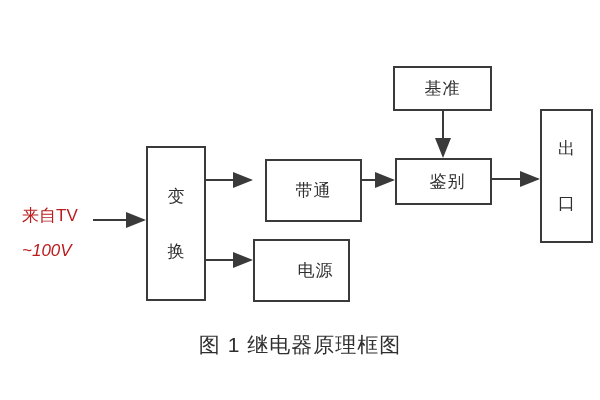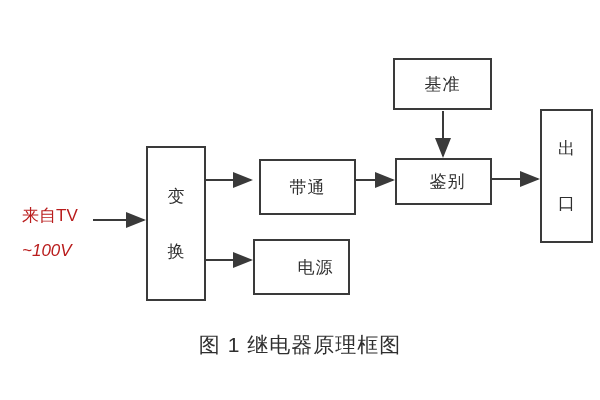--- a/index.html
+++ b/index.html
@@ -14,23 +14,23 @@
     display: flex;
     align-items: center;
     justify-content: center;
     font-size: 17px;
     color: #2f2f2f;
     letter-spacing: 1px;
   }
   .node-label { white-space: pre-line; text-align: center; }
   .node.vertical .node-label { line-height: 55px; letter-spacing: 0; }
   .node-transform   { left: 146px; top: 146px; width: 60px;  height: 155px; }
-  .node-bandpass    { left: 259px; top: 159px; width: 97px;  height: 56px; }
-  .node-power       { left: 253px; top: 239px; width: 97px;  height: 56px; padding-left: 28px; }
-  .node-reference   { left: 393px; top: 58px;  width: 99px;  height: 52px; justify-content: center; }
+  .node-bandpass    { left: 265px; top: 159px; width: 97px;  height: 63px; }
+  .node-power       { left: 253px; top: 239px; width: 97px;  height: 63px; padding-left: 28px; }
+  .node-reference   { left: 393px; top: 66px;  width: 99px;  height: 45px; justify-content: center; }
   .node-discrim     { left: 395px; top: 158px; width: 97px;  height: 47px; padding-left: 8px; }
   .node-output      { left: 540px; top: 109px; width: 53px;  height: 134px; }
   .input-line { position: absolute; left: 22px; font-size: 17px; color: #b91c1c; }
   .input-line-1 { top: 204px; }
   .input-line-2 { top: 241px; font-style: italic; }
   .caption {
     position: absolute;
     left: 0; top: 331px;
     width: 600px;
     text-align: center;

